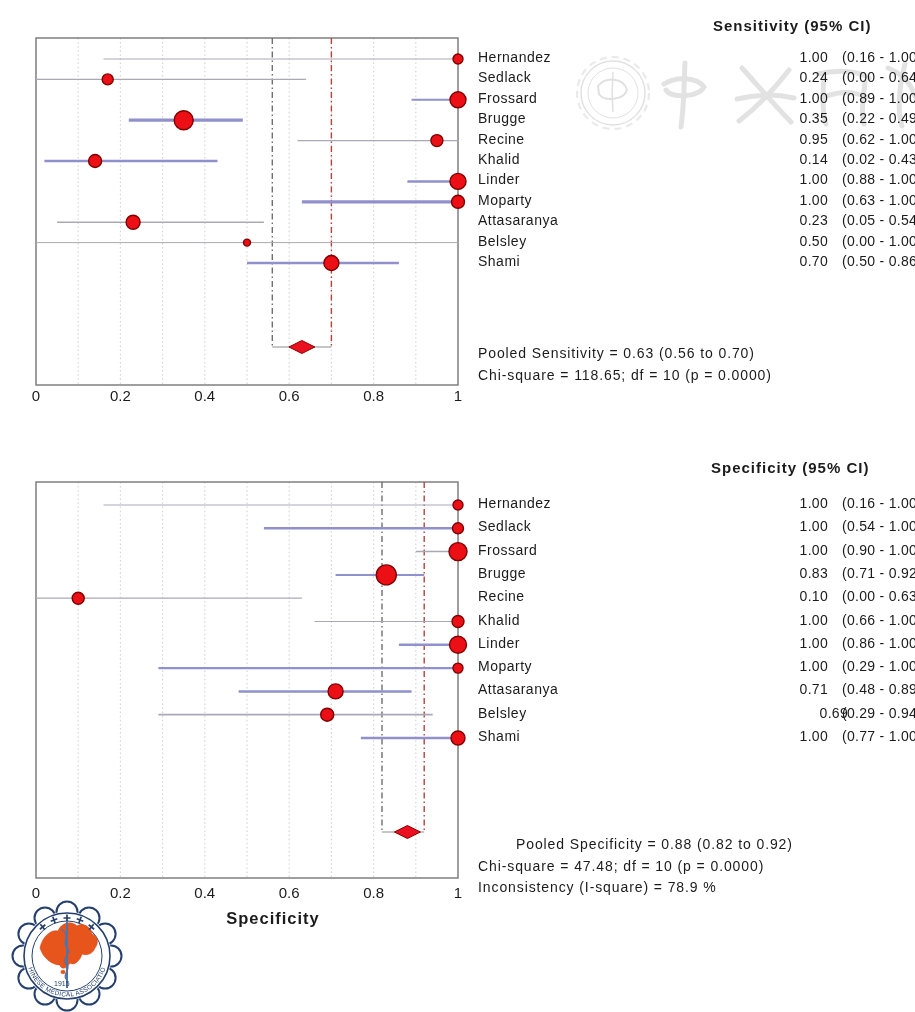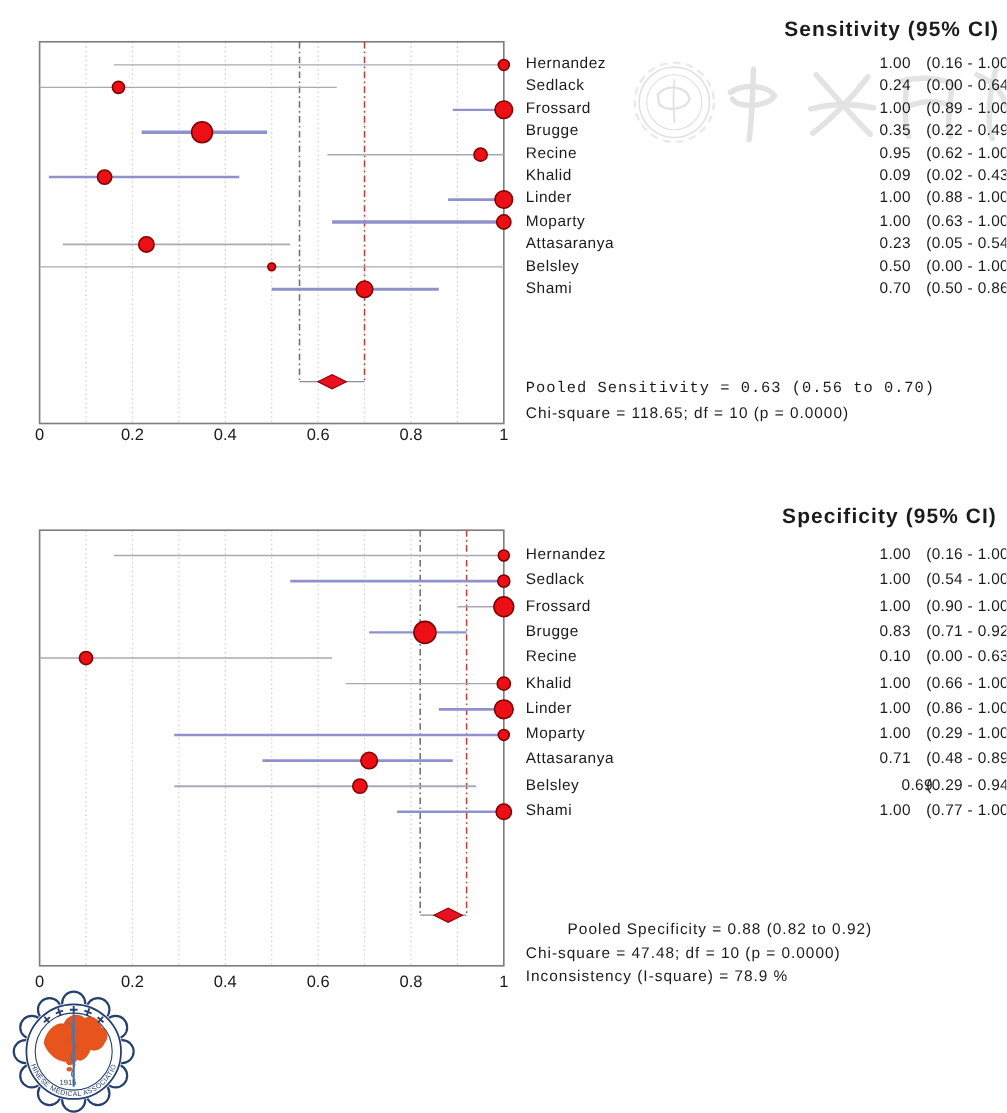--- a/index.html
+++ b/index.html
@@ -1,20 +1,20 @@
 <!DOCTYPE html>
 <html><head>
 <meta charset="utf-8">
 <style>
   html,body{margin:0;padding:0;background:#fff;}
   .canvas{position:relative;width:915px;height:1012px;overflow:hidden;background:#fff;
           font-family:"Liberation Sans","DejaVu Sans",sans-serif;color:#1b1b1b;}
   .abs{position:absolute;white-space:nowrap;}
   #gfx{position:absolute;left:0;top:0;}
-  .head{font-size:19px;font-weight:bold;letter-spacing:1px;}
+  .head{font-size:15px;font-weight:bold;letter-spacing:1px;}
   .sname{font-size:14px;letter-spacing:.5px;}
   .sval{font-size:14px;width:58px;text-align:right;letter-spacing:.3px;}
   .sci{font-size:14px;letter-spacing:.3px;}
   .pool{font-size:14px;letter-spacing:.9px;}
   .tick{font-size:15px;width:46px;text-align:center;}
   .axis-title{font-size:16.5px;font-weight:bold;width:200px;text-align:center;letter-spacing:1px;}
 </style>
 </head>
 <body>
 
@@ -165,55 +165,56 @@
  <path id="cma-arc" d="M 28,967 A 40.5,40.5 0 0 0 106,967" fill="none"></path>
  <text font-size="6.3" font-family="Liberation Sans,DejaVu Sans,sans-serif" fill="#25406e" letter-spacing="0.4">
    <textPath href="#cma-arc" startOffset="50%" text-anchor="middle">CHINESE MEDICAL ASSOCIATION</textPath>
  </text>
 </g>
     </svg>
 
   <div class="abs head" style="left:713px;top:17px">Sensitivity (95% CI)</div>
   <div class="abs head" style="left:711px;top:459px">Specificity (95% CI)</div>
 
+  <div class="abs axis-title" style="left:173px;top:909px">Specificity</div>
 
 <div class="abs sname" style="left: 478px; top: 49px;">Hernandez</div>
     <div class="abs sval" style="left: 770px; top: 49px;">1.00</div>
     <div class="abs sci" style="left: 842px; top: 49px;">(0.16 - 1.00</div>
     <div class="abs sname" style="left: 478px; top: 69.4px;">Sedlack</div>
     <div class="abs sval" style="left: 770px; top: 69.4px;">0.24</div>
     <div class="abs sci" style="left: 842px; top: 69.4px;">(0.00 - 0.64</div>
     <div class="abs sname" style="left: 478px; top: 89.8px;">Frossard</div>
     <div class="abs sval" style="left: 770px; top: 89.8px;">1.00</div>
     <div class="abs sci" style="left: 842px; top: 89.8px;">(0.89 - 1.00</div>
     <div class="abs sname" style="left: 478px; top: 110.2px;">Brugge</div>
     <div class="abs sval" style="left: 770px; top: 110.2px;">0.35</div>
     <div class="abs sci" style="left: 842px; top: 110.2px;">(0.22 - 0.49</div>
     <div class="abs sname" style="left: 478px; top: 130.6px;">Recine</div>
     <div class="abs sval" style="left: 770px; top: 130.6px;">0.95</div>
     <div class="abs sci" style="left: 842px; top: 130.6px;">(0.62 - 1.00</div>
     <div class="abs sname" style="left: 478px; top: 151px;">Khalid</div>
-    <div class="abs sval" style="left: 770px; top: 151px;">0.09</div>
+    <div class="abs sval" style="left: 770px; top: 151px;">0.14</div>
     <div class="abs sci" style="left: 842px; top: 151px;">(0.02 - 0.43</div>
     <div class="abs sname" style="left: 478px; top: 171.4px;">Linder</div>
     <div class="abs sval" style="left: 770px; top: 171.4px;">1.00</div>
     <div class="abs sci" style="left: 842px; top: 171.4px;">(0.88 - 1.00</div>
     <div class="abs sname" style="left: 478px; top: 191.8px;">Moparty</div>
     <div class="abs sval" style="left: 770px; top: 191.8px;">1.00</div>
     <div class="abs sci" style="left: 842px; top: 191.8px;">(0.63 - 1.00</div>
     <div class="abs sname" style="left: 478px; top: 212.2px;">Attasaranya</div>
     <div class="abs sval" style="left: 770px; top: 212.2px;">0.23</div>
     <div class="abs sci" style="left: 842px; top: 212.2px;">(0.05 - 0.54</div>
     <div class="abs sname" style="left: 478px; top: 232.6px;">Belsley</div>
     <div class="abs sval" style="left: 770px; top: 232.6px;">0.50</div>
     <div class="abs sci" style="left: 842px; top: 232.6px;">(0.00 - 1.00</div>
     <div class="abs sname" style="left: 478px; top: 253px;">Shami</div>
     <div class="abs sval" style="left: 770px; top: 253px;">0.70</div>
     <div class="abs sci" style="left: 842px; top: 253px;">(0.50 - 0.86</div>
-    <div class="abs pool" style="left: 478px; top: 345px; font-family: Liberation Mono, monospace;">Pooled Sensitivity = 0.63 (0.56 to 0.70)</div>
+    <div class="abs pool" style="left: 478px; top: 345px;">Pooled Sensitivity = 0.63 (0.56 to 0.70)</div>
     <div class="abs pool" style="left: 478px; top: 366.5px;">Chi-square = 118.65; df =  10 (p = 0.0000)</div>
     <div class="abs tick" style="left: 13px; top: 387px;">0</div>
     <div class="abs tick" style="left: 97.4px; top: 387px;">0.2</div>
     <div class="abs tick" style="left: 181.8px; top: 387px;">0.4</div>
     <div class="abs tick" style="left: 266.2px; top: 387px;">0.6</div>
     <div class="abs tick" style="left: 350.6px; top: 387px;">0.8</div>
     <div class="abs tick" style="left: 435px; top: 387px;">1</div>
     <div class="abs sname" style="left: 478px; top: 495px;">Hernandez</div>
     <div class="abs sval" style="left: 770px; top: 495px;">1.00</div>
     <div class="abs sci" style="left: 842px; top: 495px;">(0.16 - 1.00</div>

